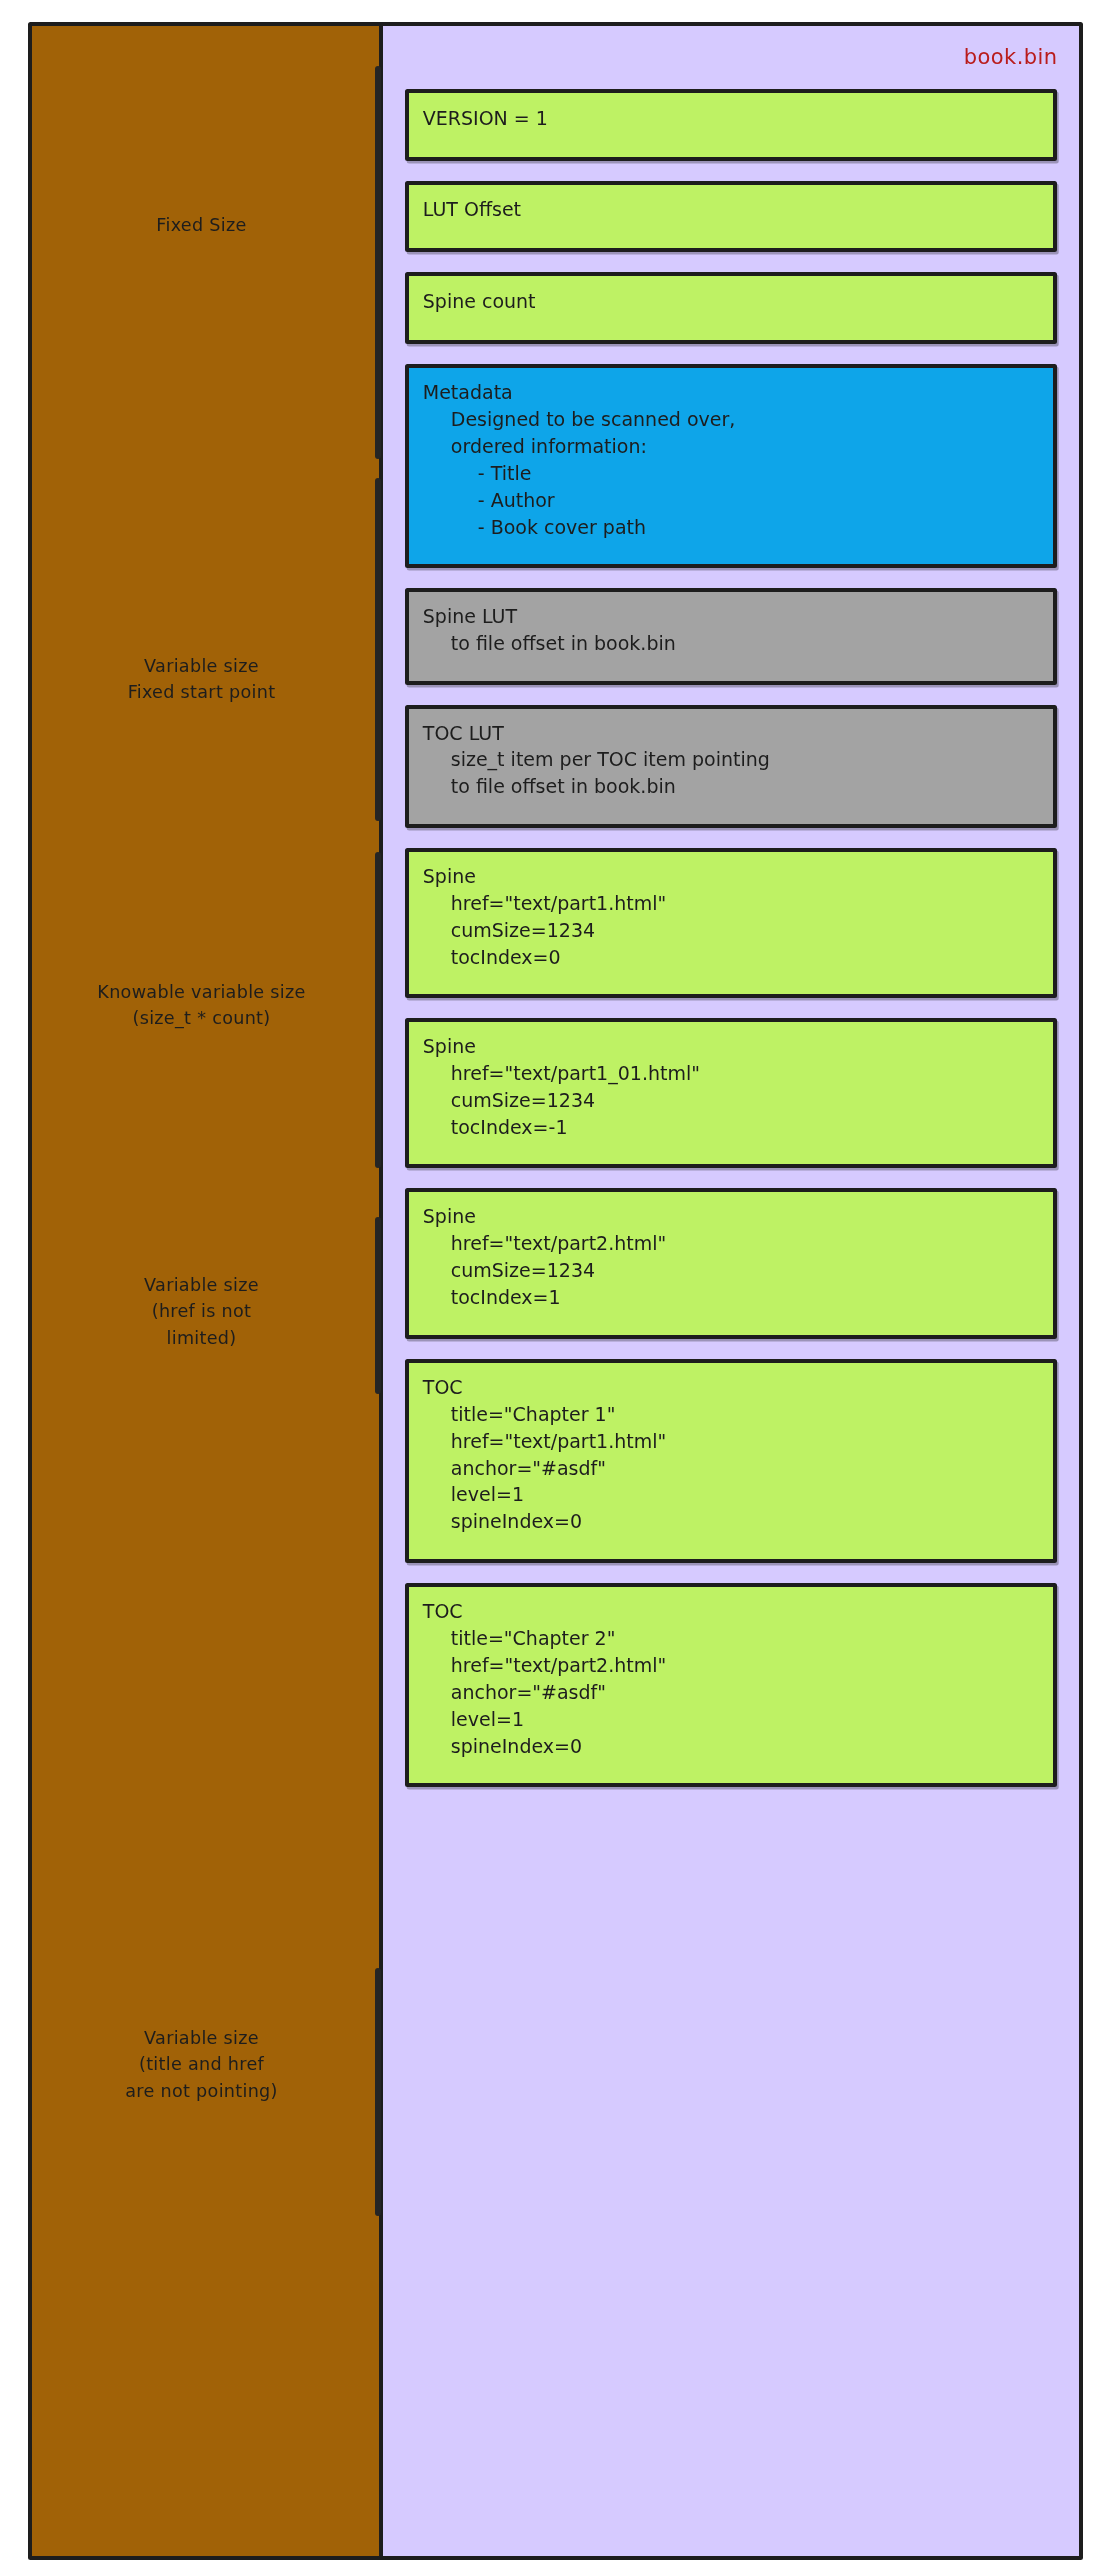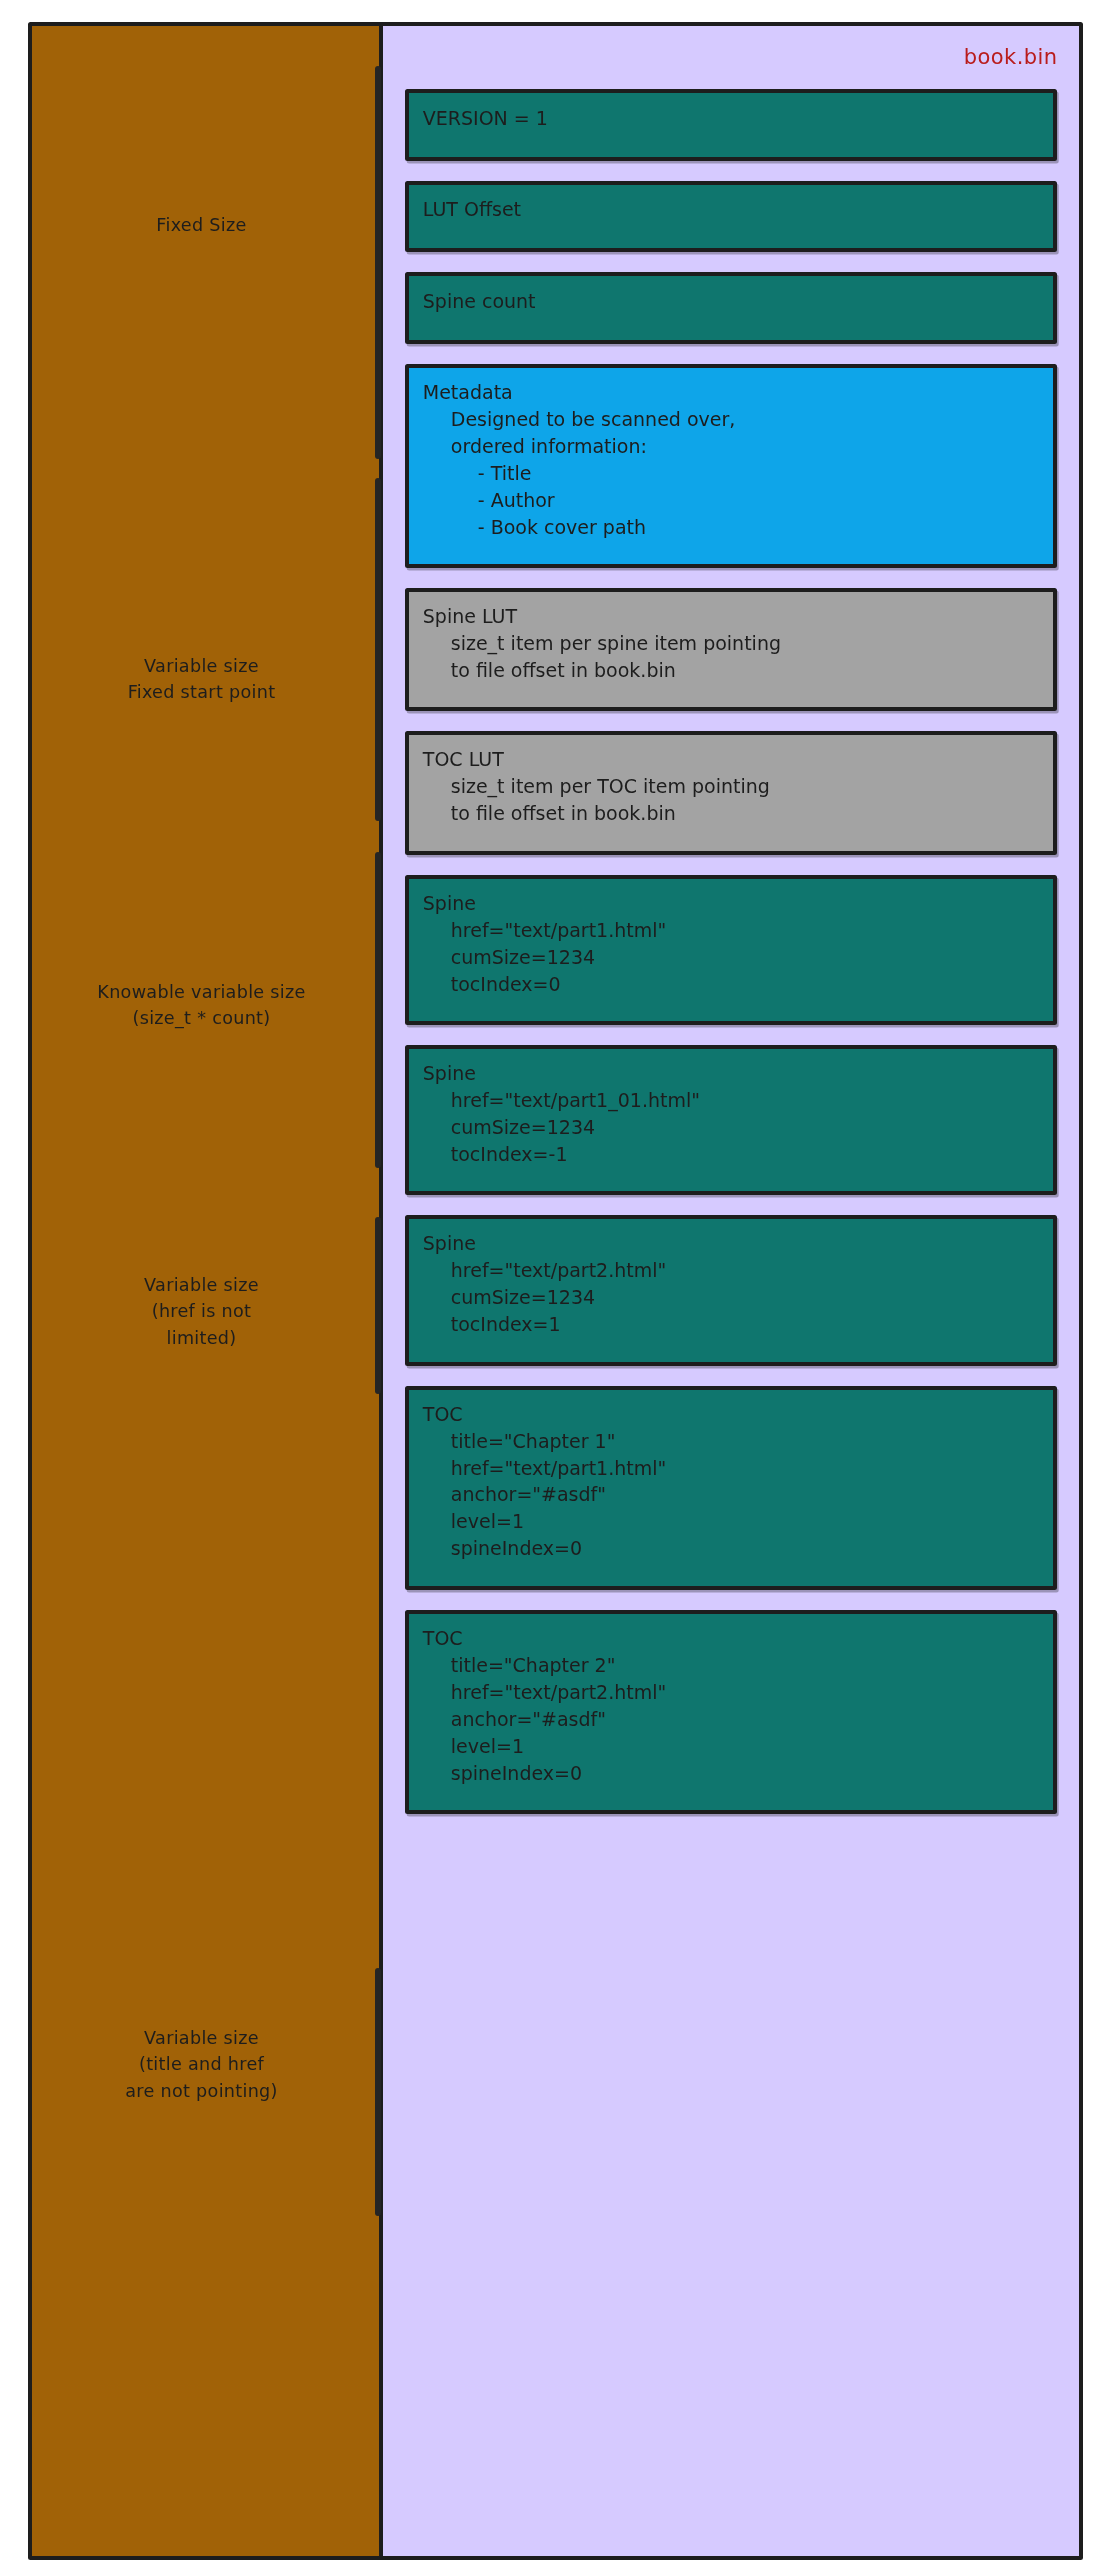--- a/index.html
+++ b/index.html
@@ -85,21 +85,21 @@
     border: 4.2px solid #1d1d1d;
     border-radius: 2.5px;
     margin-bottom: 20px;
     padding: 11px 13.4px 12.5px 13.4px;
     font-size: 19px;
     line-height: 1.42;
     color: #1d1d1d;
     box-shadow: 1.7px 2.5px 0 rgba(20,20,20,0.30);
   }
 
-  .block.green  { background: #0f766e; }
+  .block.green  { background: #bef264; }
   .block.yellow { background: #0ea5e9; }
   .block.blue   { background: #a3a3a3; }
 
   .block .head { display: block; }
   .block .sub  { display: block; padding-left: 28px; }
   .block .sub2 { display: block; padding-left: 55px; }
 
   .slim { padding-top: 11.7px; padding-bottom: 25px; }
   .pad-b { padding-bottom: 23.4px; }
 </style>
@@ -167,21 +167,20 @@
         <span class="head">Metadata</span>
         <span class="sub">Designed to be scanned over,</span>
         <span class="sub">ordered information:</span>
         <span class="sub2">- Title</span>
         <span class="sub2">- Author</span>
         <span class="sub2">- Book cover path</span>
       </div>
 
       <div class="block blue pad-b">
         <span class="head">Spine LUT</span>
-        <span class="sub">size_t item per spine item pointing</span>
         <span class="sub">to file offset in book.bin</span>
       </div>
 
       <div class="block blue pad-b">
         <span class="head">TOC LUT</span>
         <span class="sub">size_t item per TOC item pointing</span>
         <span class="sub">to file offset in book.bin</span>
       </div>
 
       <div class="block green pad-b">

